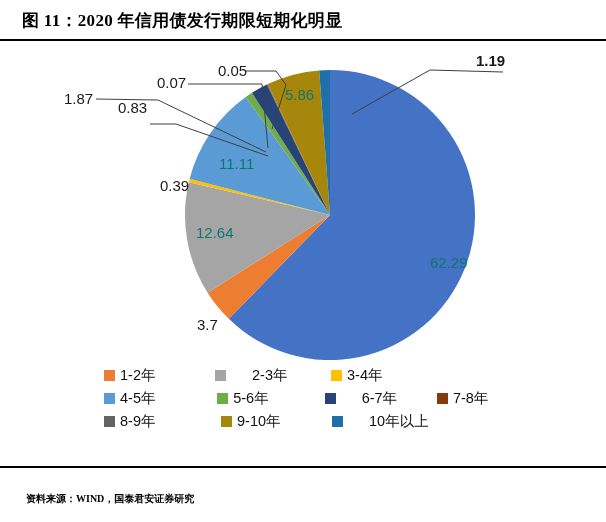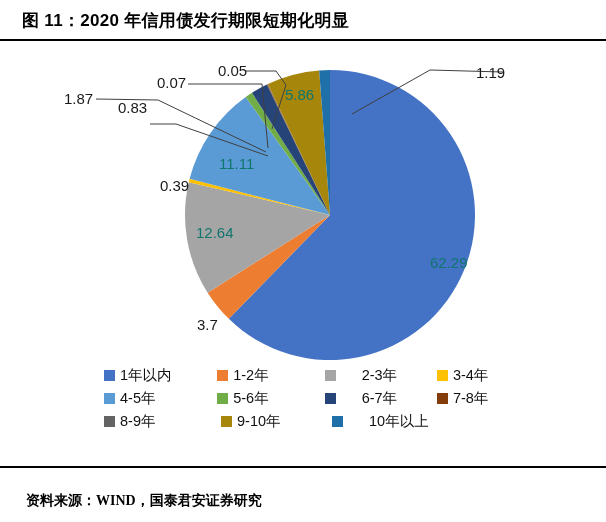--- a/index.html
+++ b/index.html
@@ -11,34 +11,34 @@
     position:relative;
   }
   .fig{width:606px;height:522px;position:relative;}
 
   
   .header{
     position:absolute;left:0;top:0;width:606px;height:41px;
   }
   .title{
     position:absolute;left:22px;top:9px;
-    font-family:Liberation Sans, sans-serif;
+    font-family:Liberation Serif, serif;
     font-weight:bold;font-size:17px;color:#000;
     letter-spacing:.3px;white-space:nowrap;
   }
   .rule-top{
     position:absolute;left:0;top:39px;width:606px;height:2px;background:#000;
   }
   .rule-bottom{
     position:absolute;left:0;top:466px;width:606px;height:2px;background:#000;
   }
   .source{
     position:absolute;left:26px;top:492px;
     font-family:"Liberation Serif","DejaVu Serif",serif;
-    font-weight:bold;font-size:14px;color:#000;white-space:nowrap;
+    font-weight:bold;font-size:10px;color:#000;white-space:nowrap;
   }
 
   
   .plot{position:absolute;left:0;top:44px;width:606px;height:420px;}
   .pie-svg{position:absolute;left:0;top:0;width:606px;height:330px;}
 
   .dlabel{
     position:absolute;
     font-size:15px;color:#1a1a1a;
     white-space:nowrap;
@@ -91,40 +91,36 @@
         </g>
       <g id="leader-lines" fill="none" stroke="#3f3f3f" stroke-width="1">
           <polyline points="503,28 430,26 352,70"></polyline>
           <polyline points="246,27 276,27 286,41 272,85"></polyline>
           <polyline points="188,40 262,40 268,104"></polyline>
           <polyline points="96,55 158,56 266,108"></polyline>
           <polyline points="150,80 176,80 268,112"></polyline>
         </g>
     </svg>
     <div id="data-labels">
-        <div class="dlabel" style="left: 476px; top: 20px;">1.19</div>
+        <div class="dlabel" style="left: 476px; top: 8px; font-weight: bold;">1.19</div>
         <div class="dlabel" style="left: 218px; top: 18px;">0.05</div>
         <div class="dlabel" style="left: 157px; top: 30px;">0.07</div>
         <div class="dlabel" style="left: 64px; top: 46px;">1.87</div>
         <div class="dlabel" style="left: 118px; top: 55px;">0.83</div>
         <div class="dlabel inner" style="left: 285px; top: 42px;">5.86</div>
         <div class="dlabel inner" style="left: 219px; top: 111px;">11.11</div>
         <div class="dlabel" style="left: 160px; top: 133px;">0.39</div>
         <div class="dlabel inner" style="left: 196px; top: 180px;">12.64</div>
         <div class="dlabel" style="left: 197px; top: 272px;">3.7</div>
         <div class="dlabel inner" style="left: 405px; top: 210px; margin-left: 25px;">62.29</div>
       </div>
   </div>
 
   <div class="legend" id="legend">
       <div class="legend-row">
-        <div class="legend-item c0">
-          <span class="swatch" style="background: rgb(68, 114, 196);"></span>
-          <span class="legend-label">1年以内</span>
-        </div>
         <div class="legend-item c1">
           <span class="swatch" style="background: rgb(237, 125, 49);"></span>
           <span class="legend-label">1-2年</span>
         </div>
         <div class="legend-item c2">
           <span class="swatch" style="background: rgb(165, 165, 165);"></span>
           <span class="legend-label">2-3年</span>
         </div>
         <div class="legend-item c3">
           <span class="swatch" style="background: rgb(255, 192, 0);"></span>

